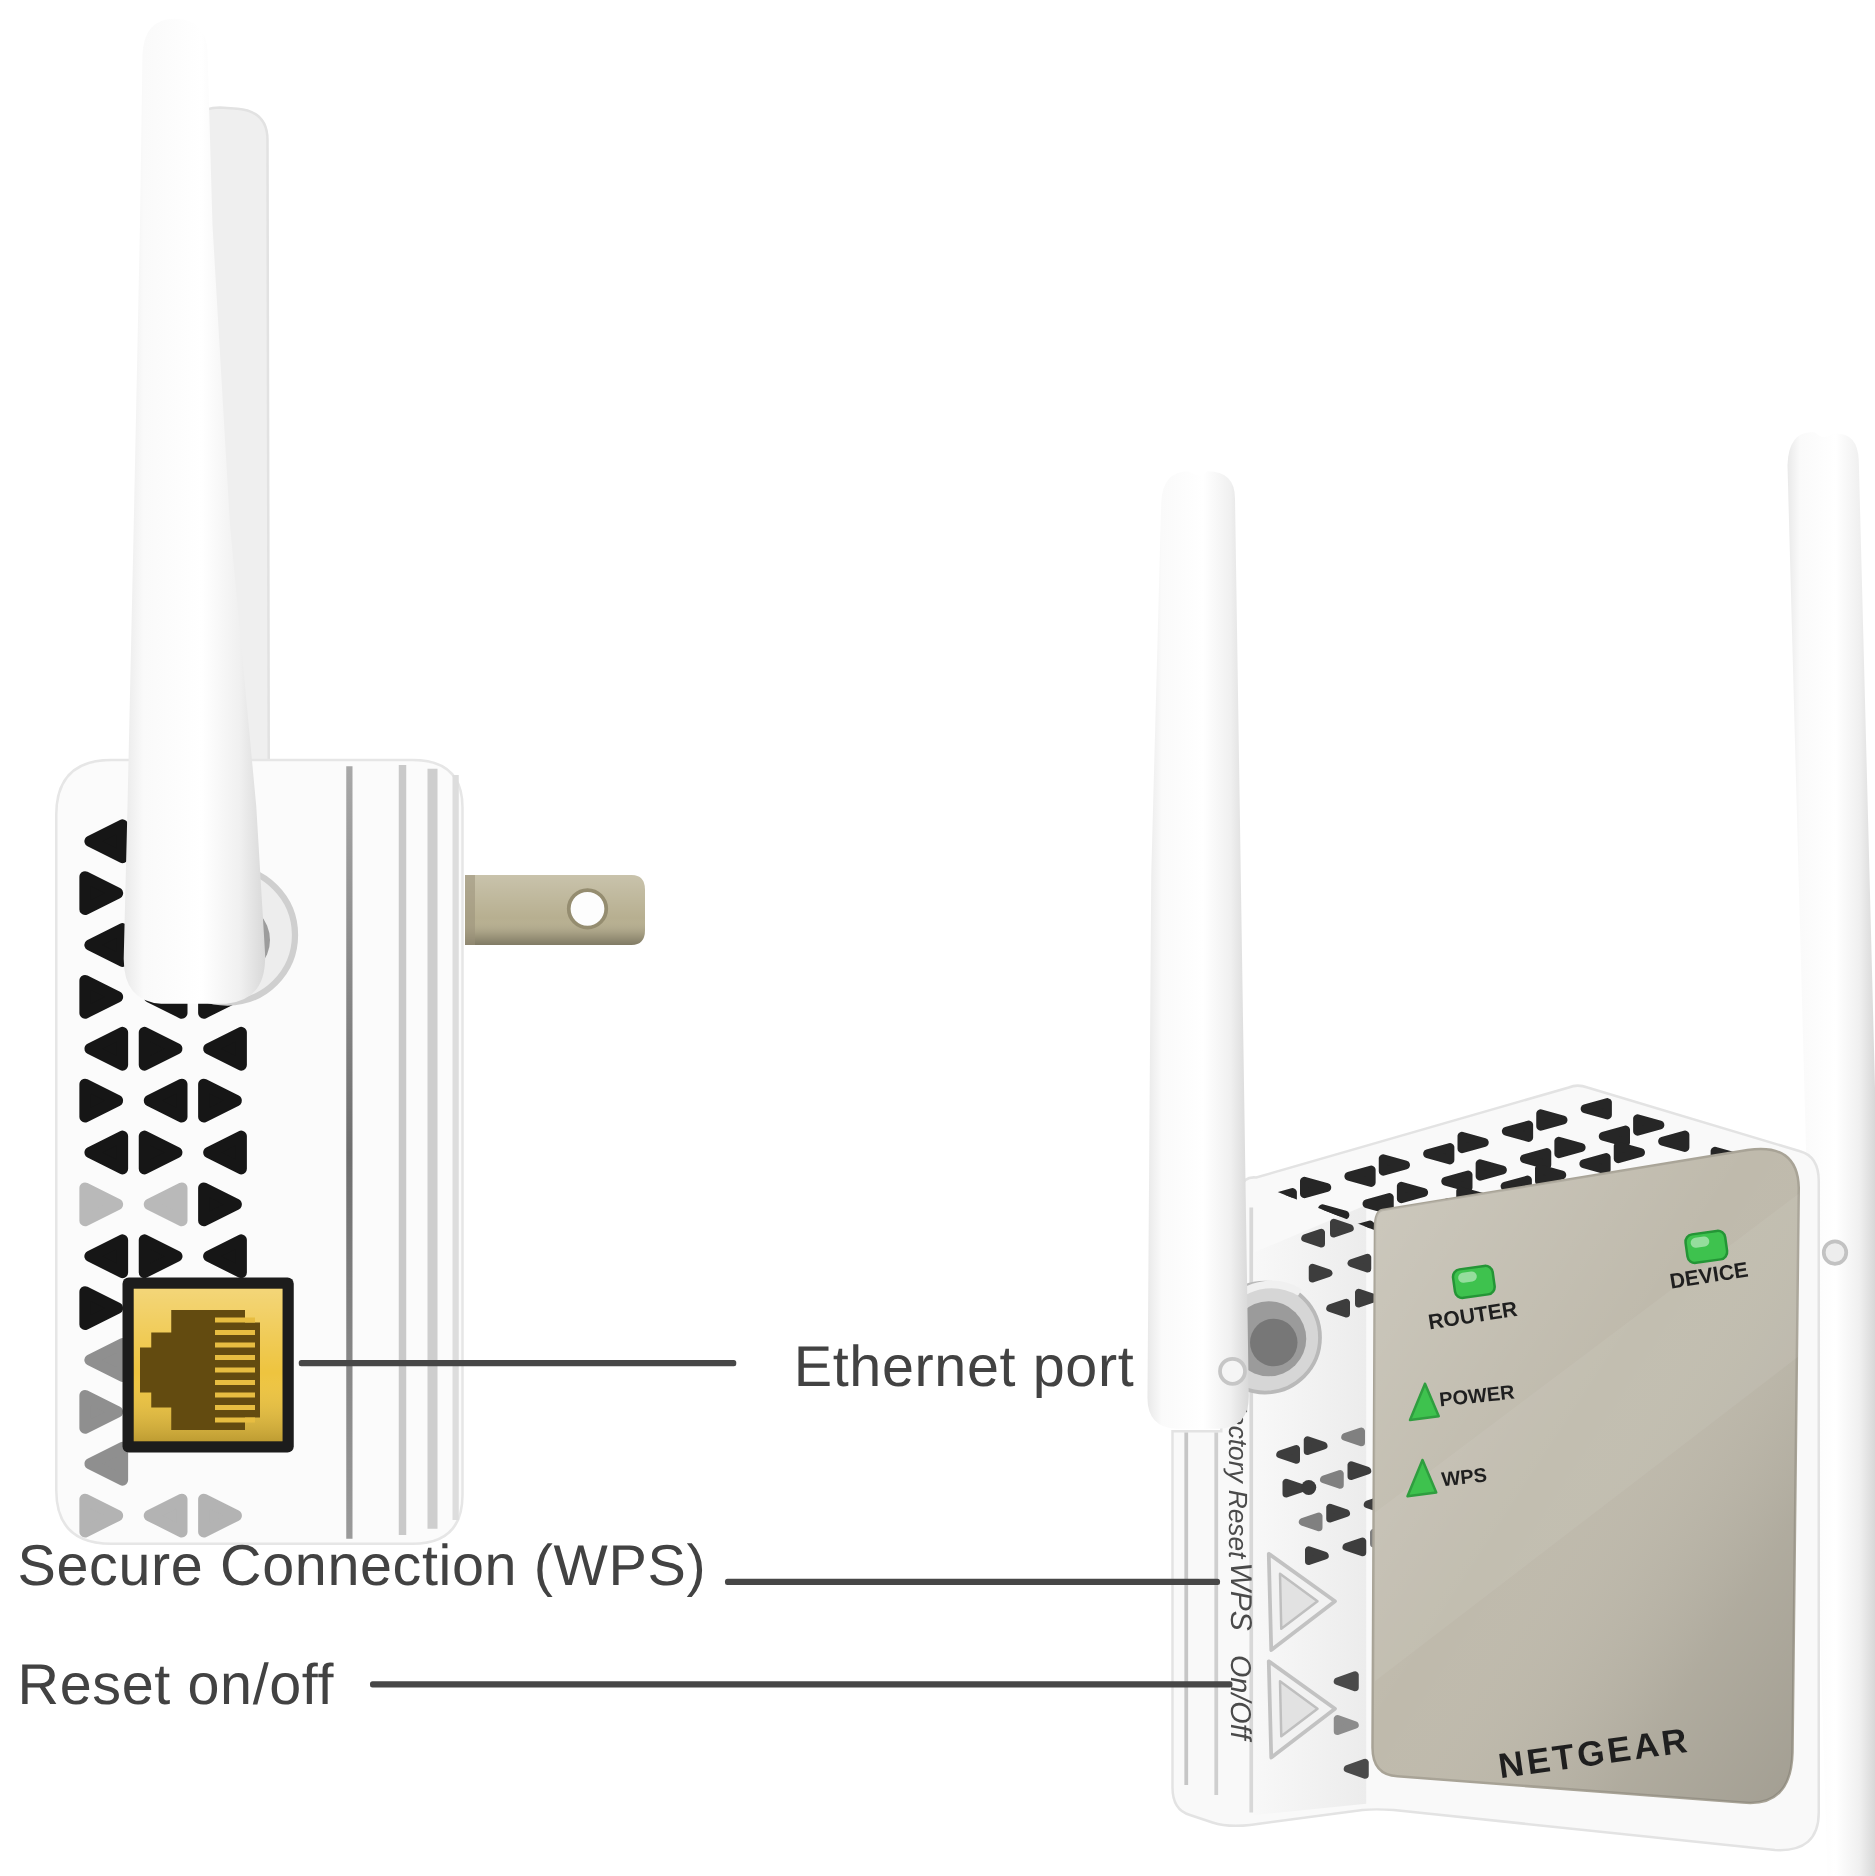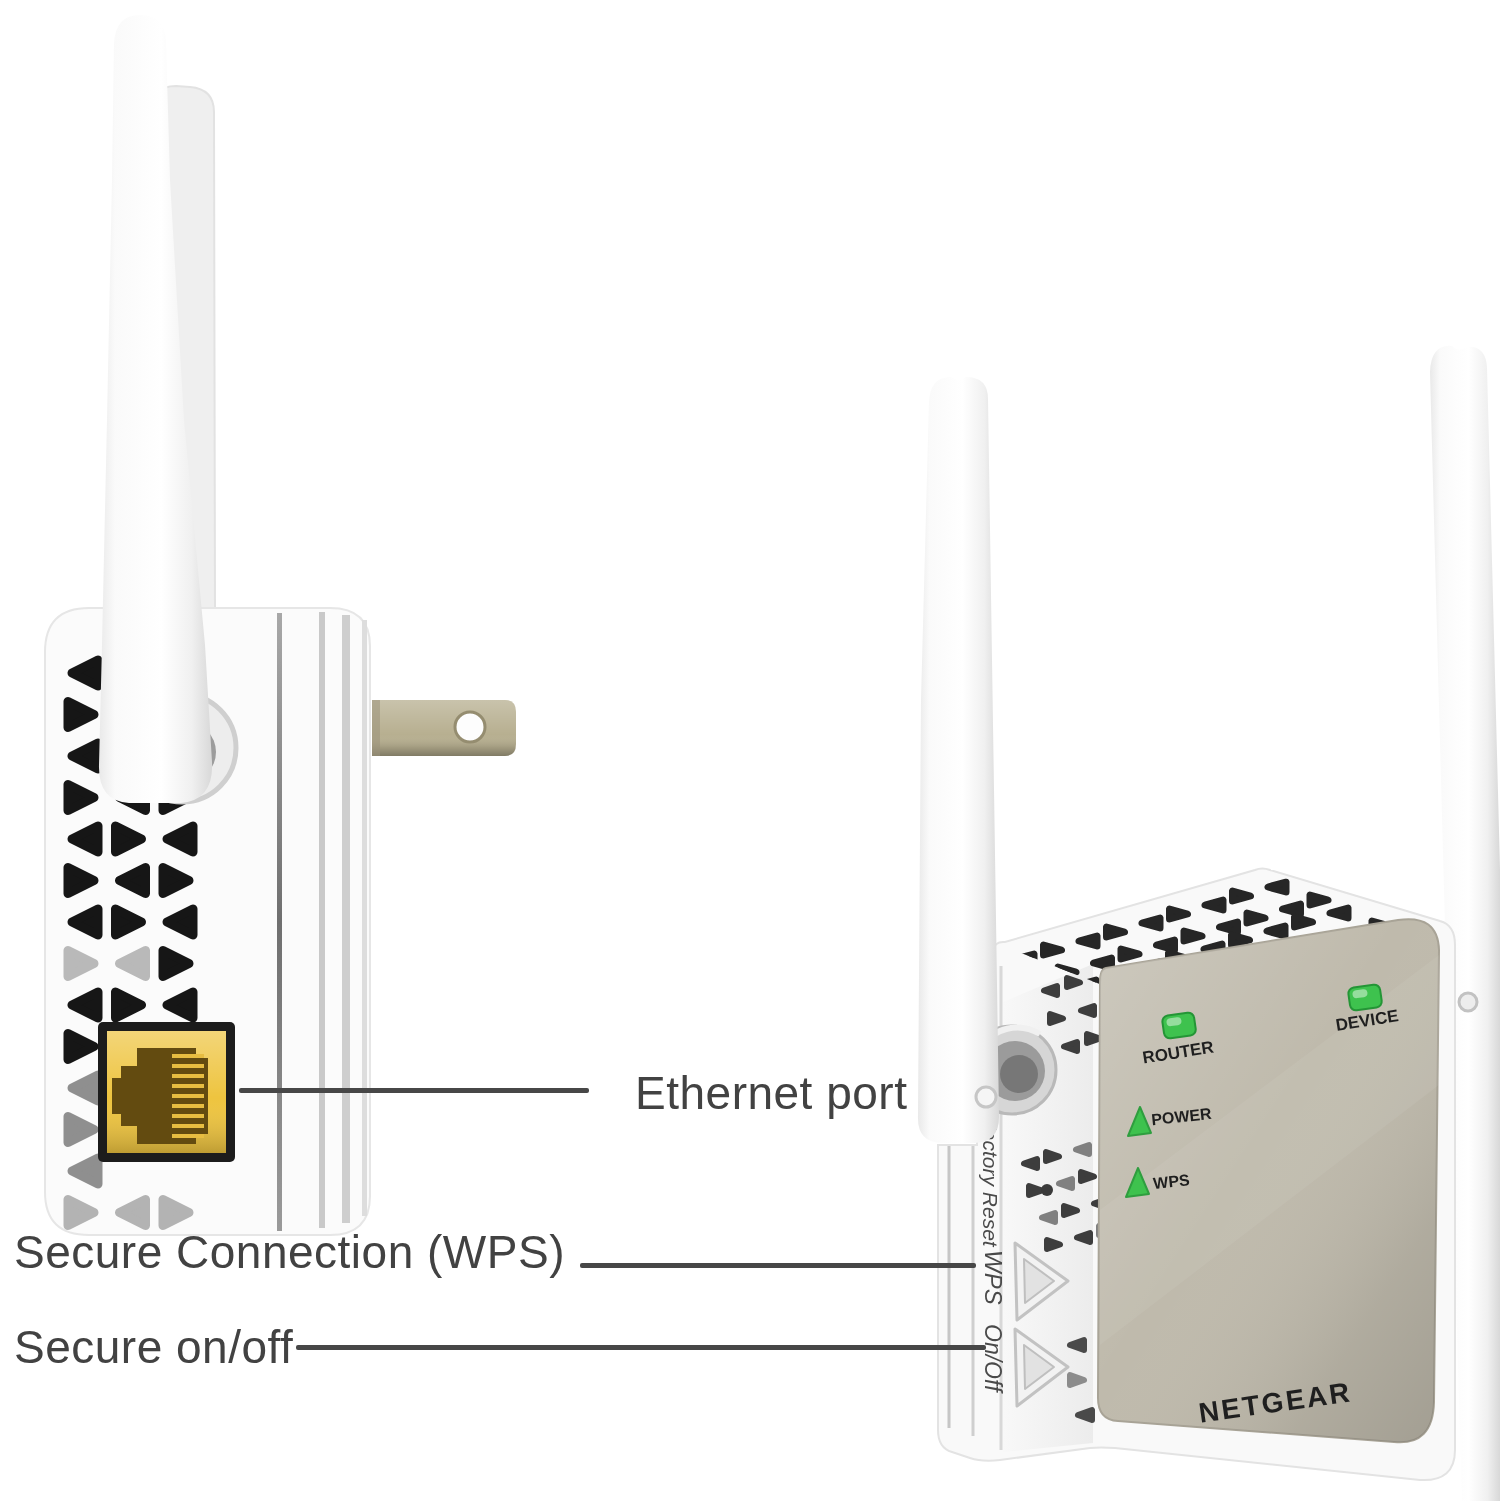--- a/index.html
+++ b/index.html
@@ -278,15 +278,15 @@
   </g>
 </svg>
 
 <div class="leader" style="left:239px;top:1088px;width:350px;"></div>
 <div class="callout-label" style="left:597px;top:1068px;margin-left:38px;">Ethernet port</div>
 
 <div class="leader" style="left:580px;top:1263px;width:396px;"></div>
 <div class="callout-label" style="left:14px;top:1203px;margin-top:24px;">Secure Connection (WPS)</div>
 
 <div class="leader" style="left:296px;top:1345px;width:690px;"></div>
-<div class="callout-label" style="left:14px;top:1322px;">Secure on/off</div>
+<div class="callout-label" style="left:14px;top:1322px;">Reset on/off</div>
 
 </div>
 
 </body></html>

